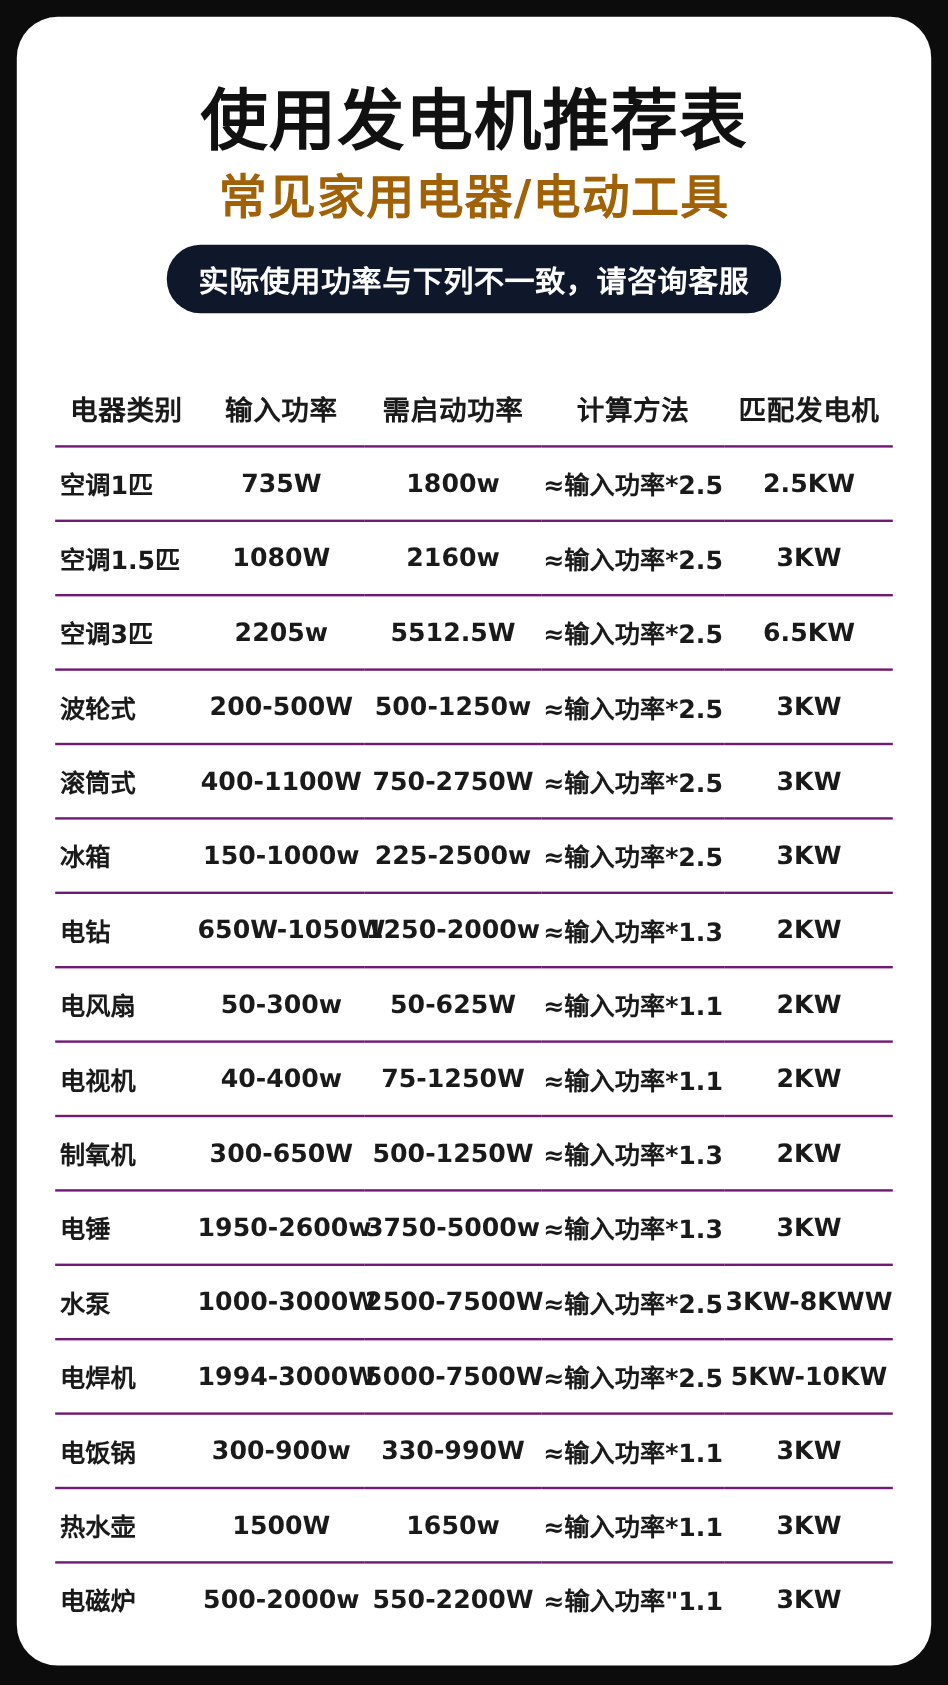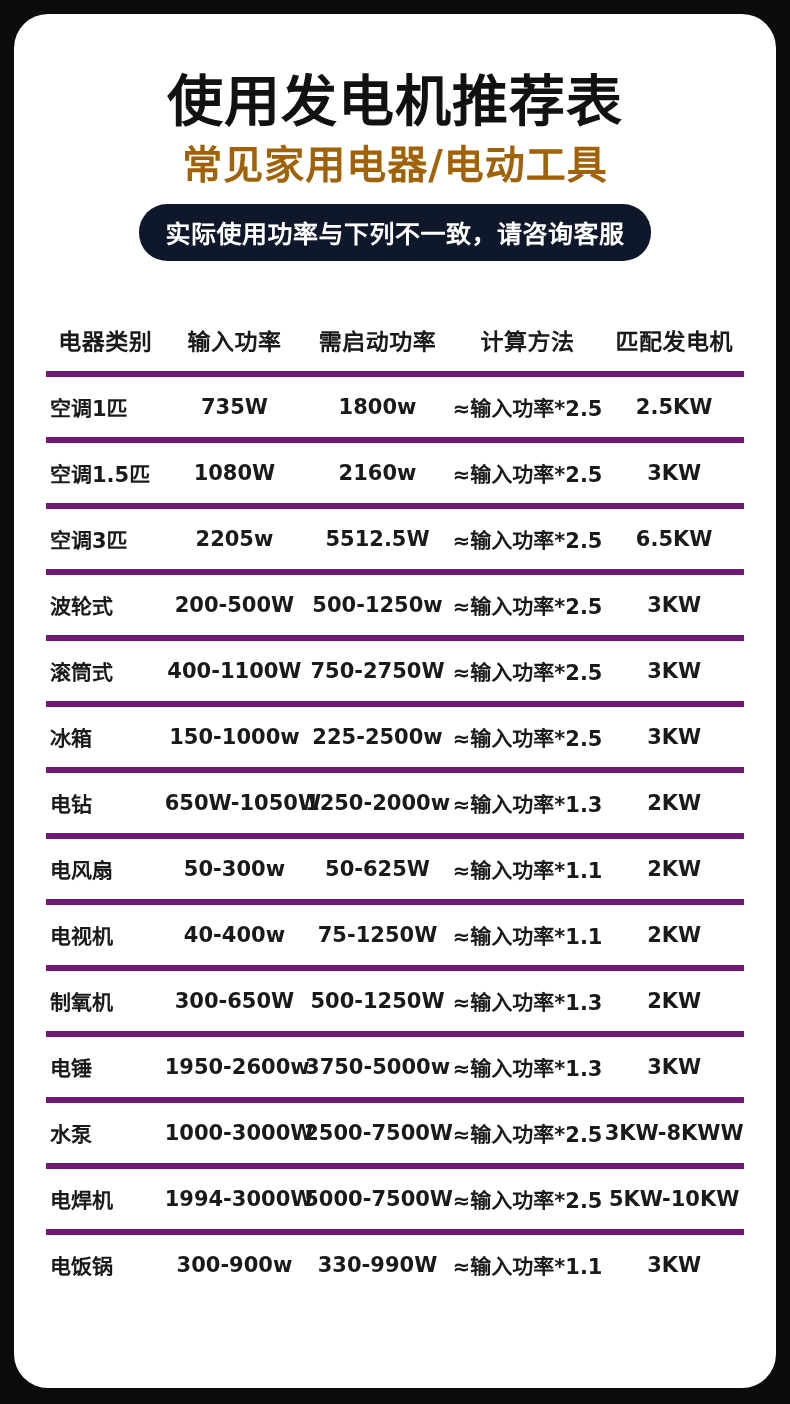--- a/index.html
+++ b/index.html
@@ -87,21 +87,21 @@
     color: #1a1a1a;
     font-family: "DejaVu Sans", "Liberation Sans", sans-serif;
   }
   table.spec th {
     font-size: 23px;
     font-weight: bold;
     padding: 0 0 14px 0;
     letter-spacing: 0.5px;
   }
   table.spec tbody tr {
-    border-top: 6px solid #701a75;
+    border-top: 2px solid #701a75;
   }
   table.spec tbody td {
     font-size: 21px;
     font-weight: bold;
     padding: 15px 0 15px 0;
     white-space: nowrap;
   }
   table.spec tbody td.cat {
     text-align: left;
     padding-left: 4px;
@@ -236,18 +236,32 @@
             <td>≈输入功率*2.5</td>
             <td>5KW-10KW</td>
           </tr>
           <tr>
             <td class="cat">电饭锅</td>
             <td>300-900w</td>
             <td>330-990W</td>
             <td>≈输入功率*1.1</td>
             <td>3KW</td>
           </tr>
+          <tr>
+            <td class="cat">热水壶</td>
+            <td>1500W</td>
+            <td>1650w</td>
+            <td>≈输入功率*1.1</td>
+            <td>3KW</td>
+          </tr>
+          <tr>
+            <td class="cat">电磁炉</td>
+            <td>500-2000w</td>
+            <td>550-2200W</td>
+            <td>≈输入功率"1.1</td>
+            <td>3KW</td>
+          </tr>
         </tbody>
       </table>
     </div>
 
   </div>
 </div>
 
 </body></html>

